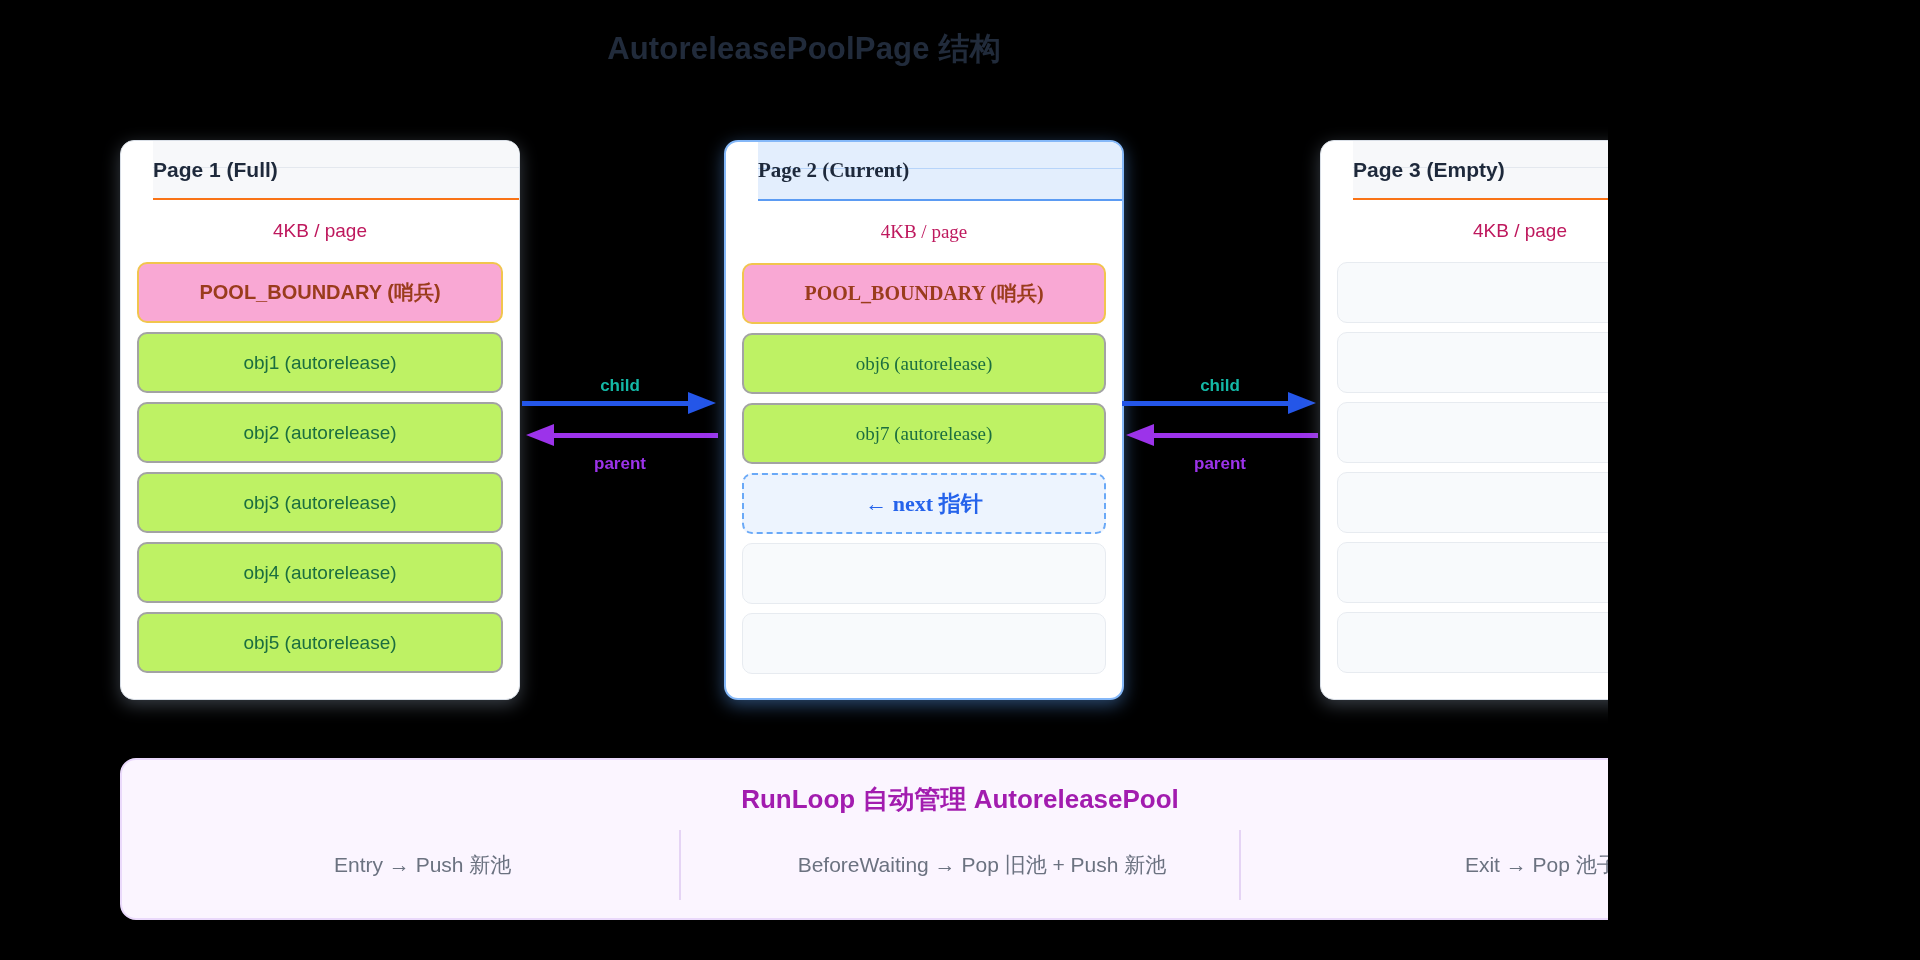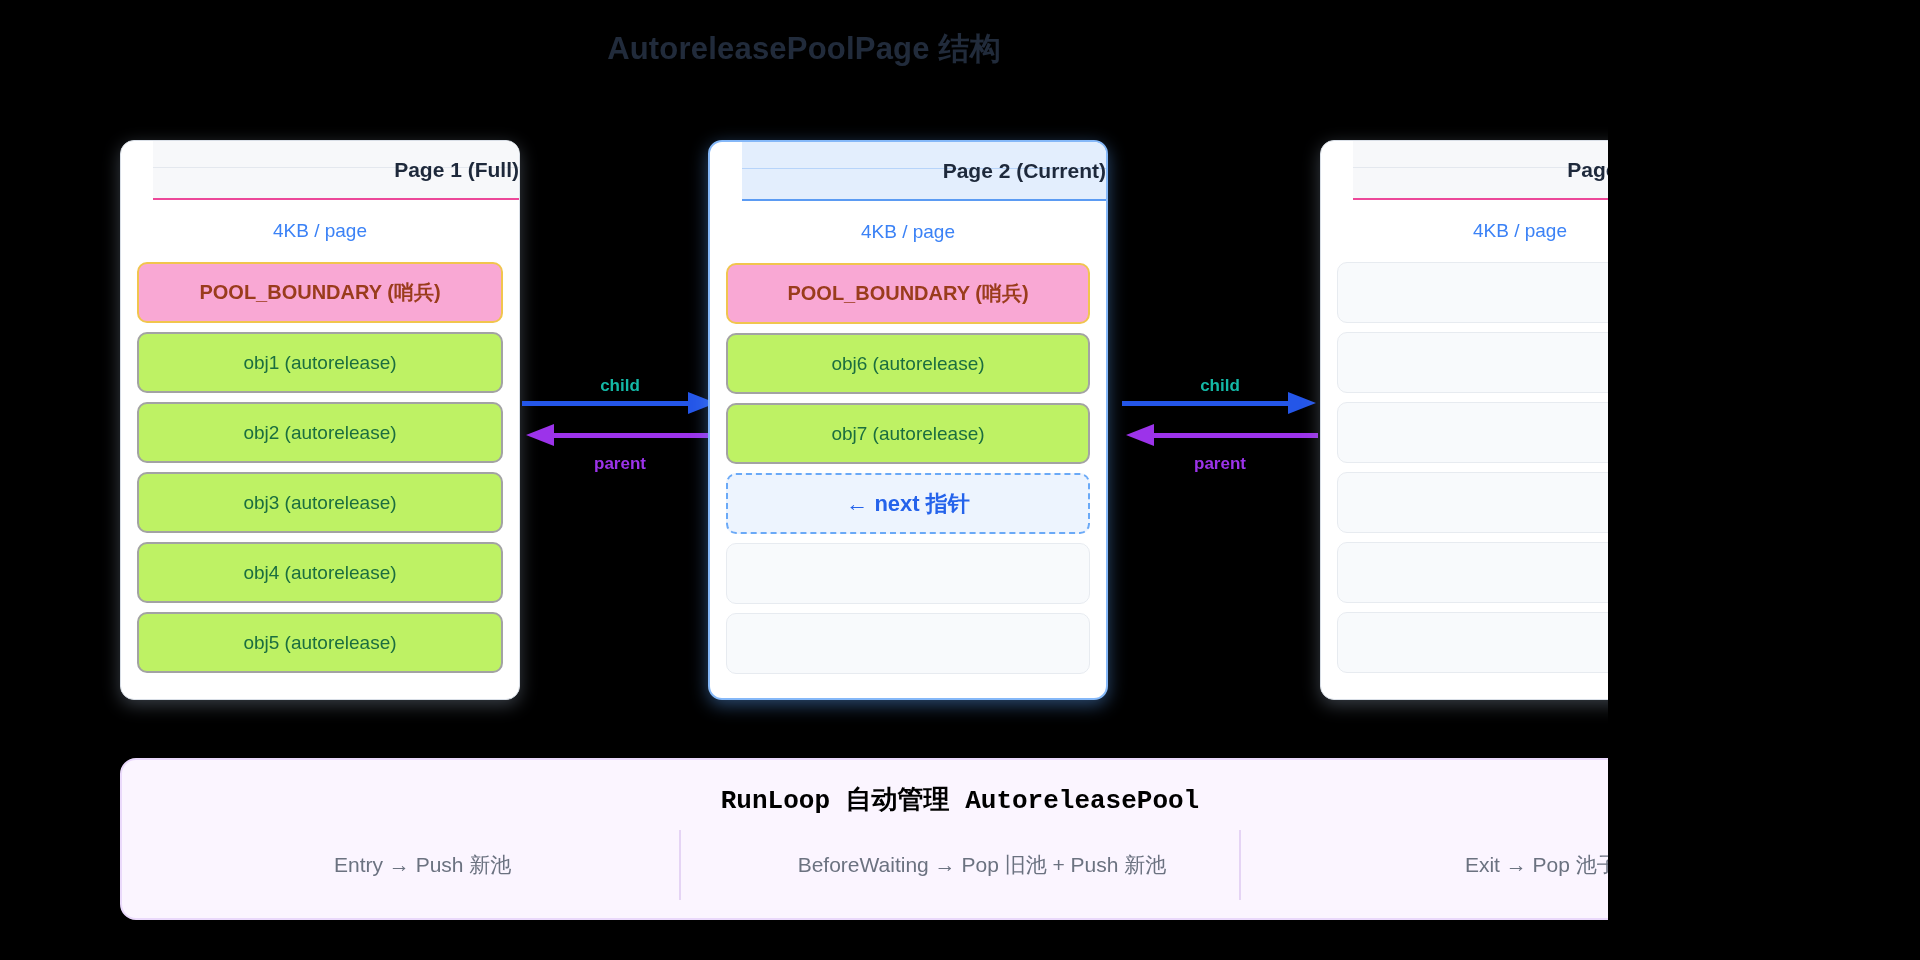--- a/index.html
+++ b/index.html
@@ -5,32 +5,32 @@
   html,body{margin:0;padding:0;background:#000;}
   .canvas{position:relative;width:1608px;height:960px;background:#000;overflow:hidden;
           font-family:"Liberation Sans",sans-serif;}
   .main-title{position:absolute;left:0;right:0;top:28px;text-align:center;
           font-size:31px;font-weight:bold;color:#212b3b;letter-spacing:.2px;}
 
   
   .card{position:absolute;top:140px;width:400px;height:560px;background:#fff;
         border:1px solid #d9dfe7;border-radius:14px;box-sizing:border-box;
         box-shadow:0 5px 18px rgba(148,163,184,.38);overflow:hidden;}
-  .card.p1{left:120px;} .card.p2{left:708px;} .card.p3{left:1320px;}
+  .card.p1{left:120px;} .card.p2{left:724px;font-family:Liberation Serif, serif;} .card.p3{left:1320px;}
   .card.p2{border:2px solid #85b8f8;box-shadow:0 5px 18px rgba(96,165,250,.45);}
 
   .card-header{position:relative;height:57px;background:#f7f8fa;
-        border-bottom:2px solid #ec4899;display:flex;align-items:center;justify-content:flex-end;margin-left:32px;}
+        border-bottom:2px solid #f97316;display:flex;align-items:center;justify-content:flex-start;margin-left:32px;}
   .card-header::before{content:"";position:absolute;left:0;right:0;top:26px;height:1px;background:#e4e8ee;}
   .card-header .htext{position:relative;font-size:21px;font-weight:bold;color:#1e293b;}
   .p2 .card-header{background:#e3eefd;border-bottom-color:#5b9bf3;}
   .p2 .card-header::before{background:#b7d4fa;}
 
   .capacity{height:62px;display:flex;align-items:center;justify-content:center;
-        color:#3b82f6;font-size:19px;}
+        color:#be185d;font-size:19px;}
 
   .slots{padding:0 16px;display:flex;flex-direction:column;gap:9px;}
   .slot{height:61px;border-radius:10px;display:flex;align-items:center;justify-content:center;
         font-size:19px;box-sizing:border-box;}
   .slot.boundary{background:#f9a8d4;border:2px solid #f1c54e;color:#9a3c1c;font-size:20px;font-weight:600;}
   .slot.obj{background:#bef264;border:2px solid #a3a3a3;color:#1b6e3f;}
   .slot.next{background:#edf4fe;border:2px dashed #6aa9f7;color:#2563eb;font-size:22px;font-weight:bold;}
   .slot.empty{background:#f8fafc;border:1px solid #e7ebf0;}
 
   
@@ -44,21 +44,21 @@
   .arrow.child::after{content:"";position:absolute;left:100%;top:-9px;width:0;height:0;
         border-left:28px solid #2456e8;border-top:11px solid transparent;border-bottom:11px solid transparent;}
   .arrow.parent{top:63px;left:34px;width:164px;background:#9c33ea;}
   .arrow.parent::before{content:"";position:absolute;right:100%;top:-9px;width:0;height:0;
         border-right:28px solid #9c33ea;border-top:11px solid transparent;border-bottom:11px solid transparent;}
 
   
   .footer{position:absolute;left:120px;top:758px;width:1680px;height:162px;background:#fbf5ff;
         border:2px solid #ead9fb;border-radius:16px;box-sizing:border-box;
         display:flex;flex-direction:column;}
-  .footer-title{margin-top:22px;text-align:center;font-size:26px;font-weight:bold;color:#000000;font-family:Liberation Mono, monospace;}
+  .footer-title{margin-top:22px;text-align:center;font-size:26px;font-weight:bold;color:#a21caf;}
   .footer-items{flex:1;display:flex;align-items:center;margin:6px 0 12px;}
   .footer-item{flex:1;text-align:center;color:#6b7280;font-size:21px;margin-left:44px;}
   .fdivider{width:2px;height:70px;background:#e5d4f5;}
 </style>
 </head>
 <body>
 
 <div class="canvas">
 
   <div class="main-title">AutoreleasePoolPage 结构</div>

